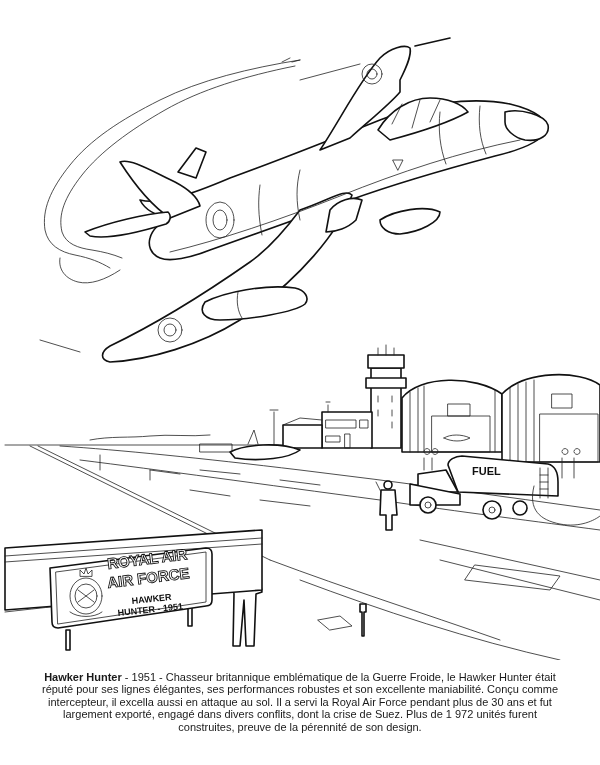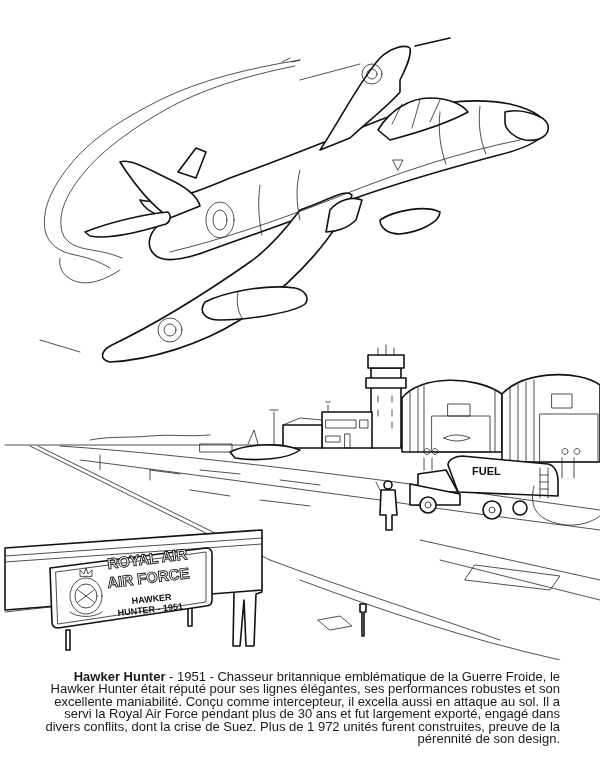--- a/index.html
+++ b/index.html
@@ -1,22 +1,22 @@
 <!DOCTYPE html>
 <html><head>
 <meta charset="utf-8">
 <style>
   html, body { margin: 0; padding: 0; background: #ffffff; }
   body { width: 600px; height: 765px; position: relative; overflow: hidden; font-family: "Liberation Sans", sans-serif; }
   .illustration { position: absolute; left: 0; top: 0; width: 600px; height: 660px; text-decoration: underline; }
   .illustration svg { width: 600px; height: 660px; display: block; }
   .caption {
     position: absolute; left: 40px; top: 671px; width: 520px;
-    font-family: "Liberation Sans", sans-serif; font-size: 13px; line-height: 12.4px;
-    color: #1a1a1a; text-align: right;
+    font-family: "Liberation Sans", sans-serif; font-size: 11px; line-height: 12.4px;
+    color: #1a1a1a; text-align: center;
   }
   .caption b { font-weight: bold; }
   .ink { fill: none; stroke: #111; stroke-width: 1.6; stroke-linejoin: round; stroke-linecap: round; }
   .ink-thin { fill: none; stroke: #222; stroke-width: 0.8; stroke-linejoin: round; stroke-linecap: round; }
   .ink-fill { fill: #fff; stroke: #111; stroke-width: 1.6; stroke-linejoin: round; }
   .sign-text-outline { fill: #fff; stroke: #111; stroke-width: 0.9; font-family: "Liberation Sans", sans-serif; font-weight: bold; }
   .sign-text { fill: #111; font-family: "Liberation Sans", sans-serif; font-weight: bold; }
   .fuel-text { fill: #111; font-family: "Liberation Sans", sans-serif; font-weight: bold; }
 </style>
 </head>

